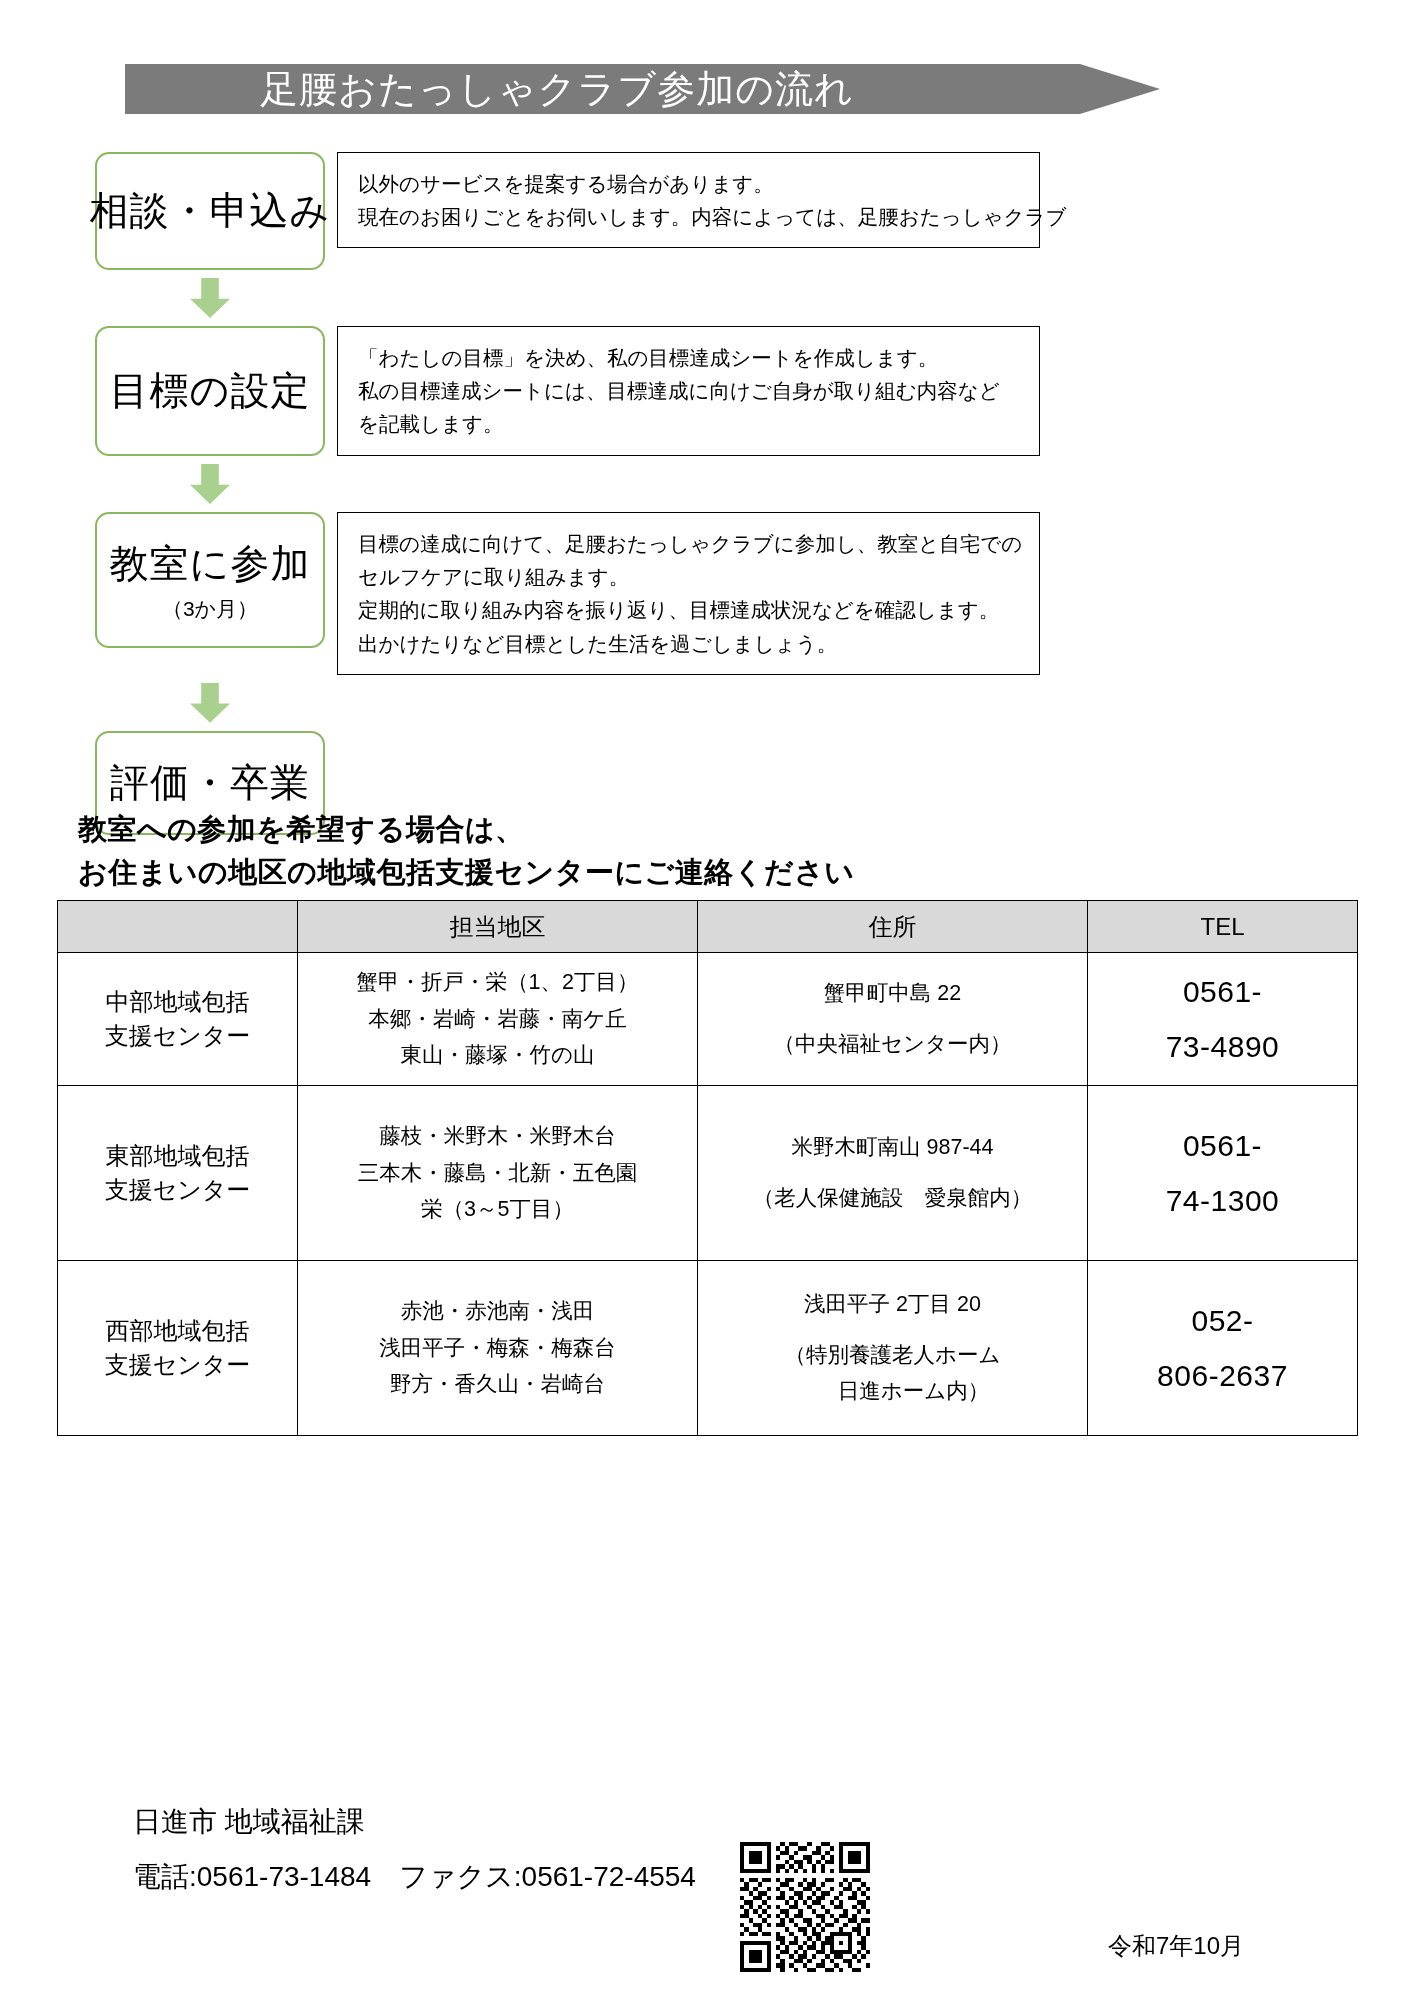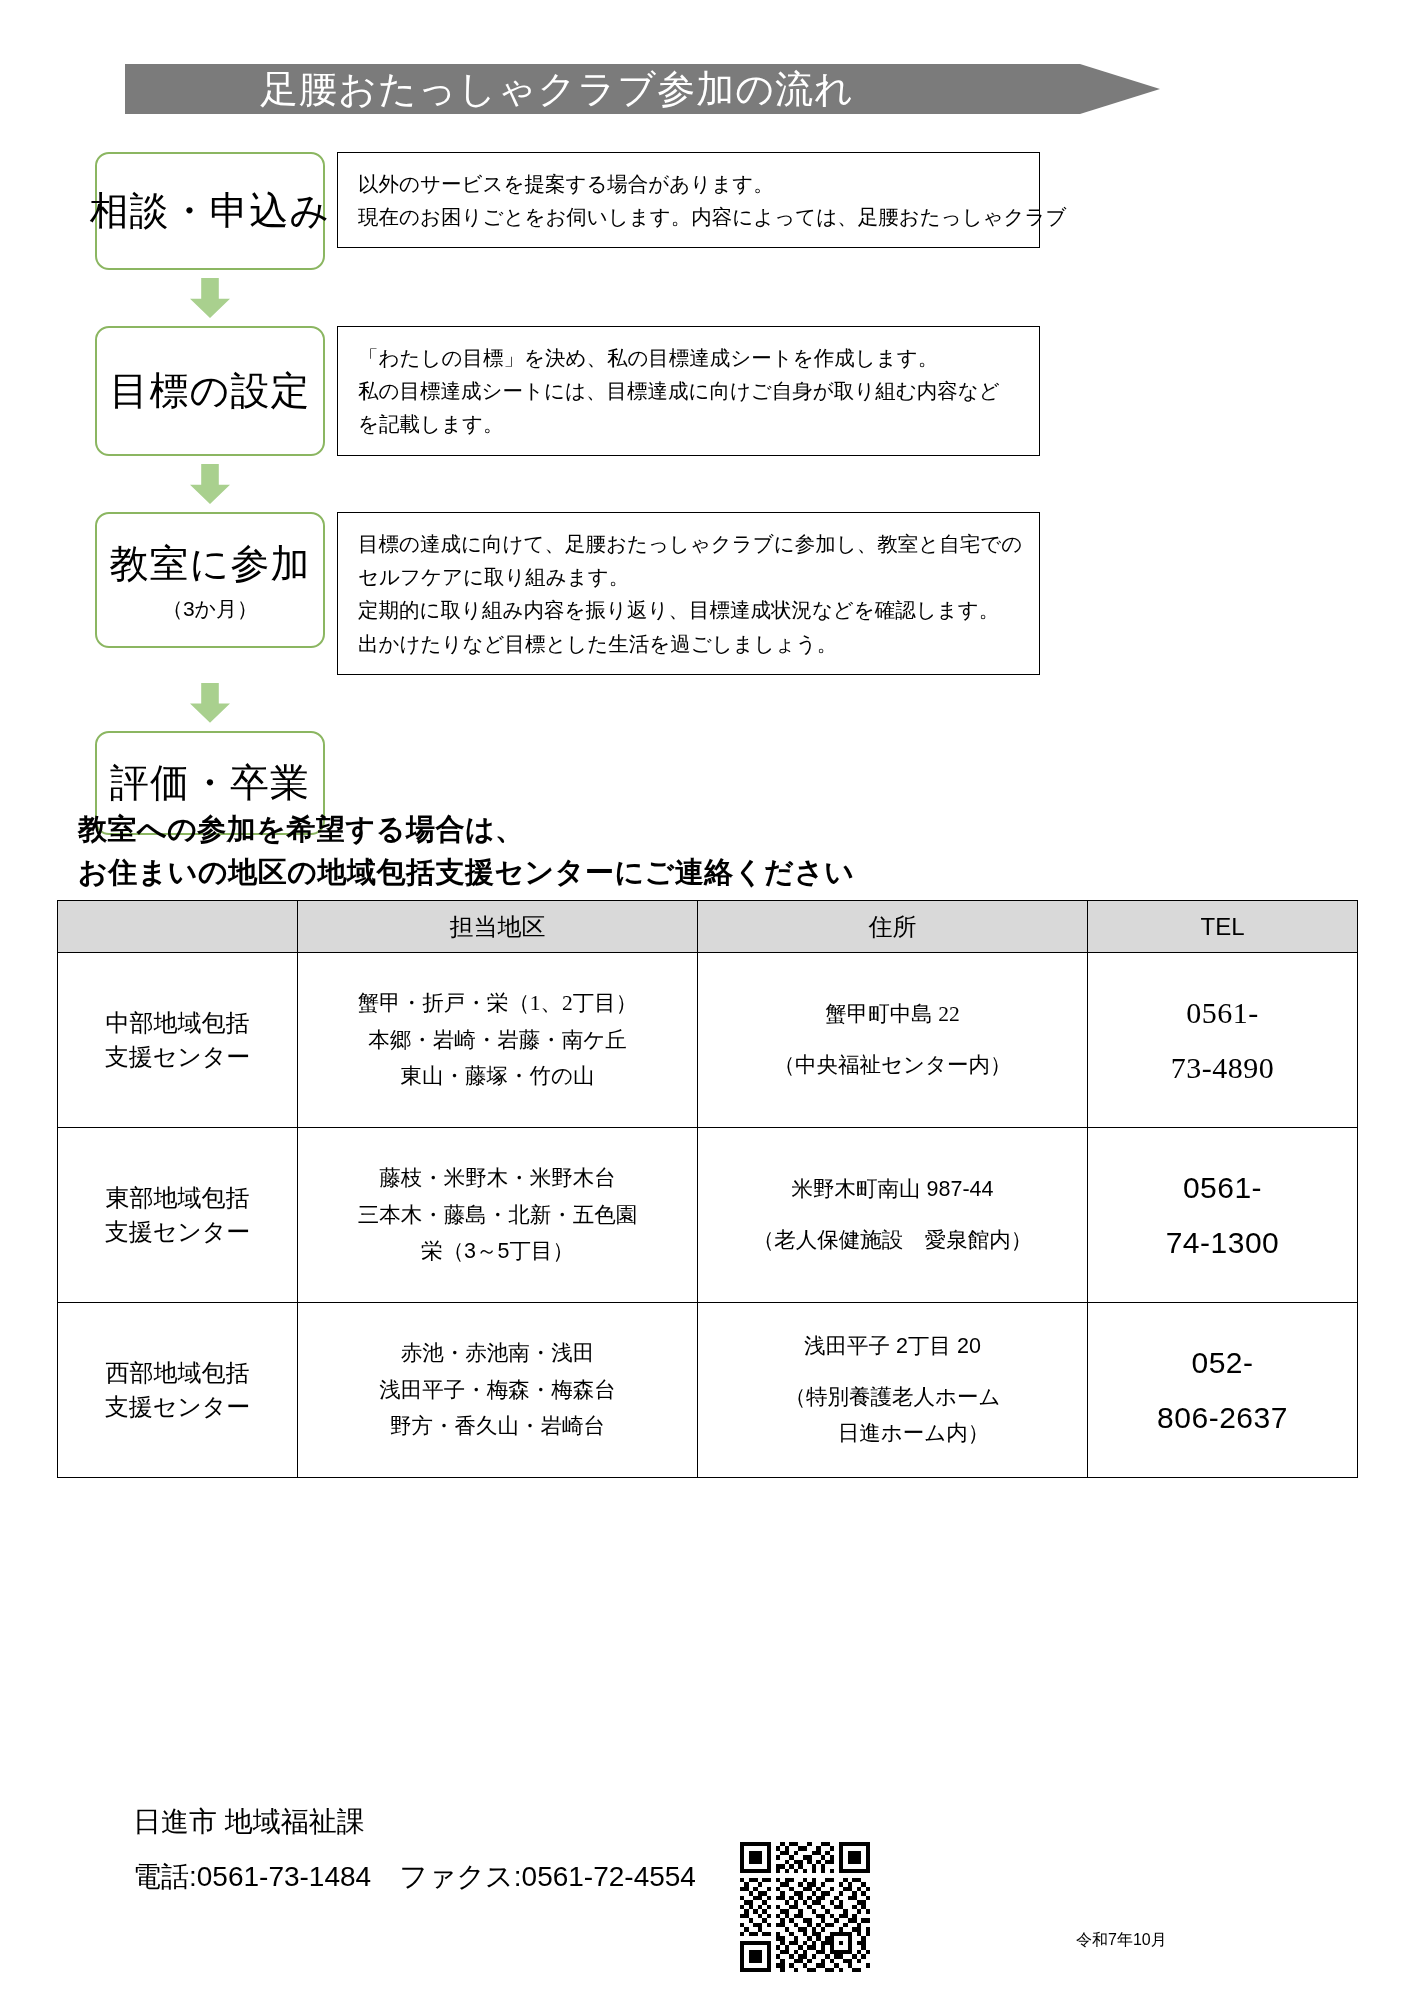--- a/index.html
+++ b/index.html
@@ -170,23 +170,23 @@
   }
   #qr-code {
     position: absolute;
     left: 740px;
     top: 1842px;
     width: 130px;
     height: 130px;
   }
   #doc-date {
     position: absolute;
-    left: 1076px;
+    left: 1108px;
     top: 1930px;
-    font-size: 16px;
+    font-size: 24px;
     white-space: nowrap;
   }
 </style>
 </head>
 <body>
 
 <div id="title-banner">
   <div id="title-text">足腰おたっしゃクラブ参加の流れ</div>
 </div>
 
@@ -263,21 +263,21 @@
   <thead>
     <tr>
       <th class="col-name"></th>
       <th class="col-dist">担当地区</th>
       <th class="col-addr">住所</th>
       <th class="col-tel">TEL</th>
     </tr>
   </thead>
   <tbody>
 
-    <tr style="height:175px;font-family:Liberation Serif, serif;">
+    <tr style="height:133px;">
       <td class="cell-name">
         <div class="nw">中部地域包括</div>
         <div class="nw">支援センター</div>
       </td>
       <td class="cell-dist">
         <div class="nw">蟹甲・折戸・栄（1、2丁目）</div>
         <div class="nw">本郷・岩崎・岩藤・南ケ丘</div>
         <div class="nw">東山・藤塚・竹の山</div>
       </td>
       <td class="cell-addr">

